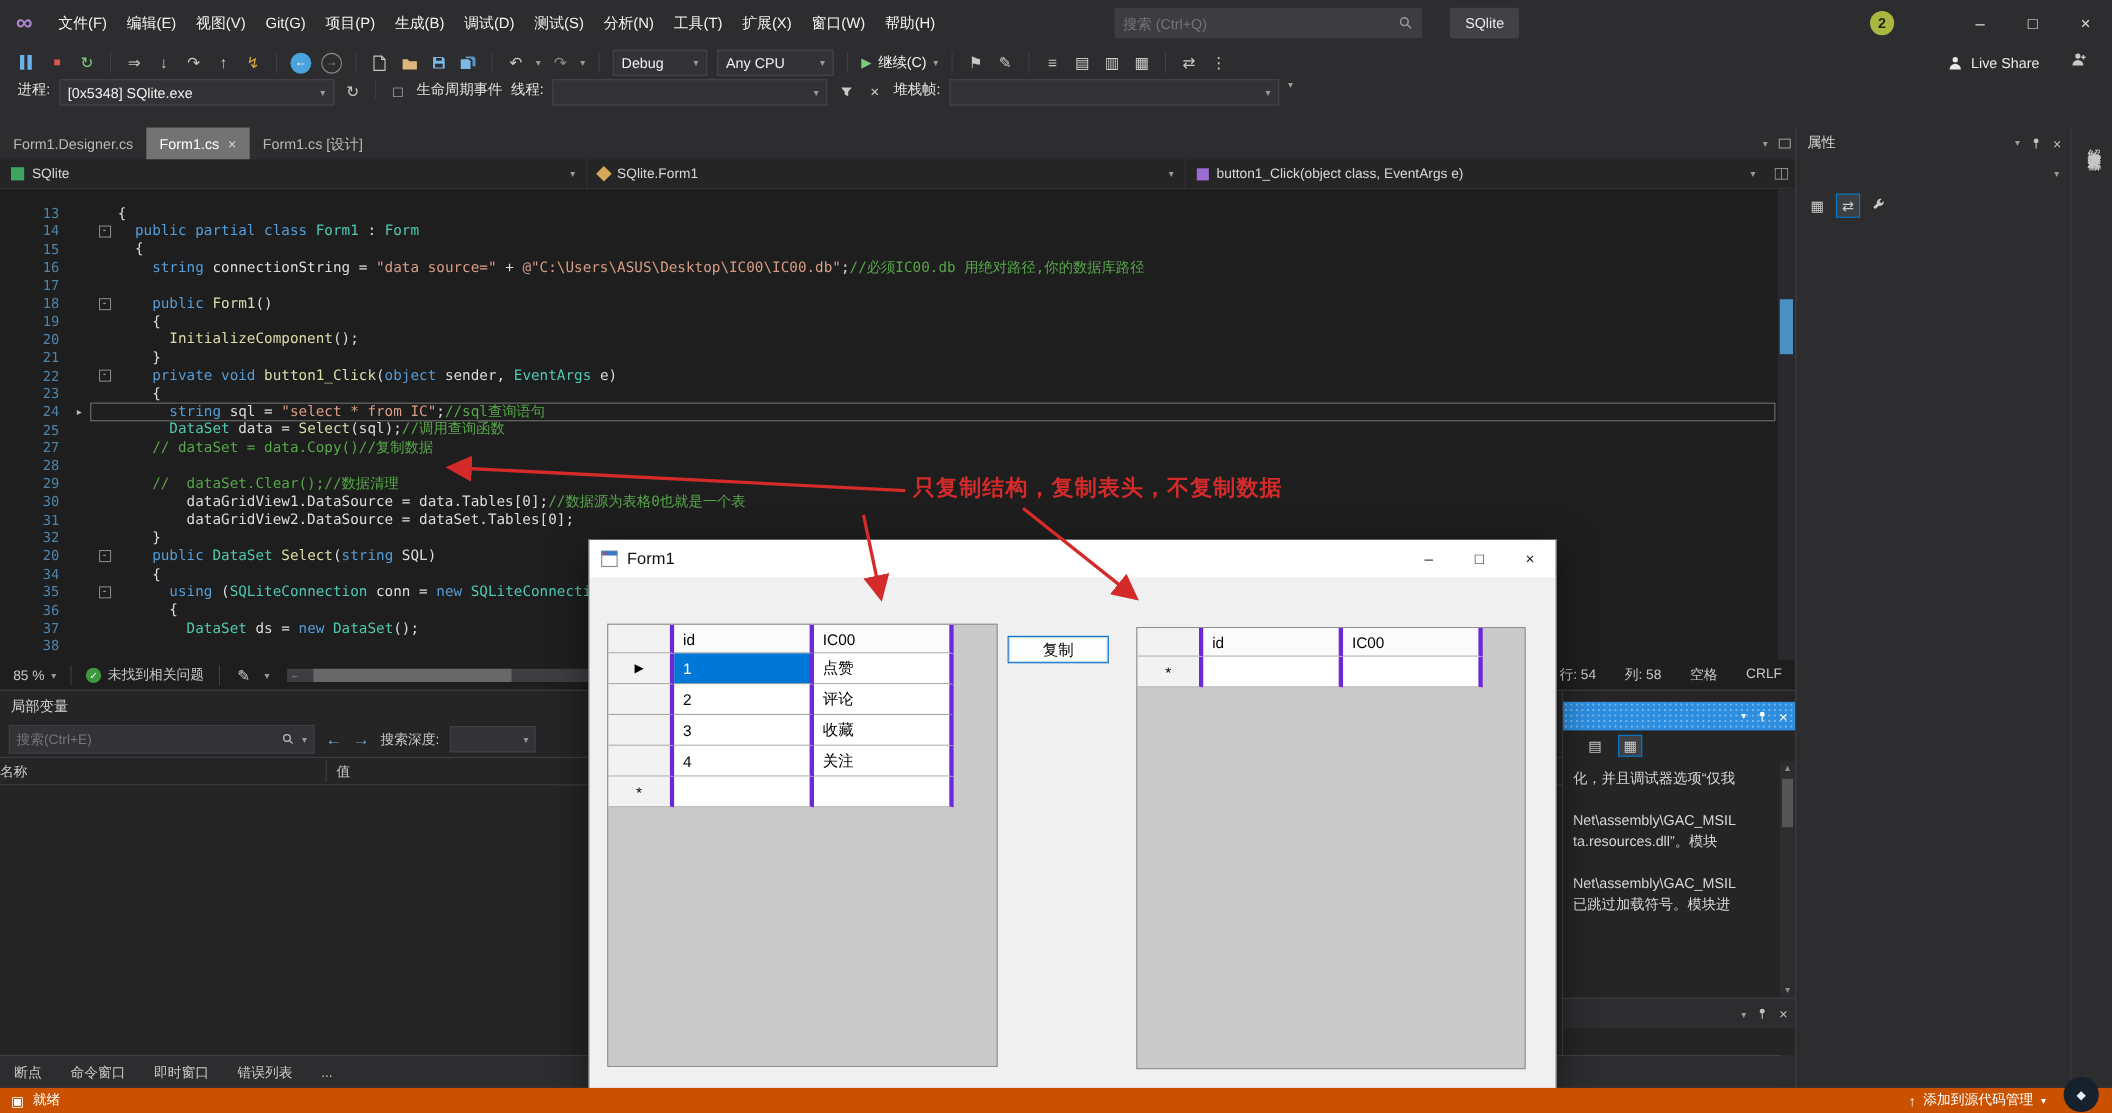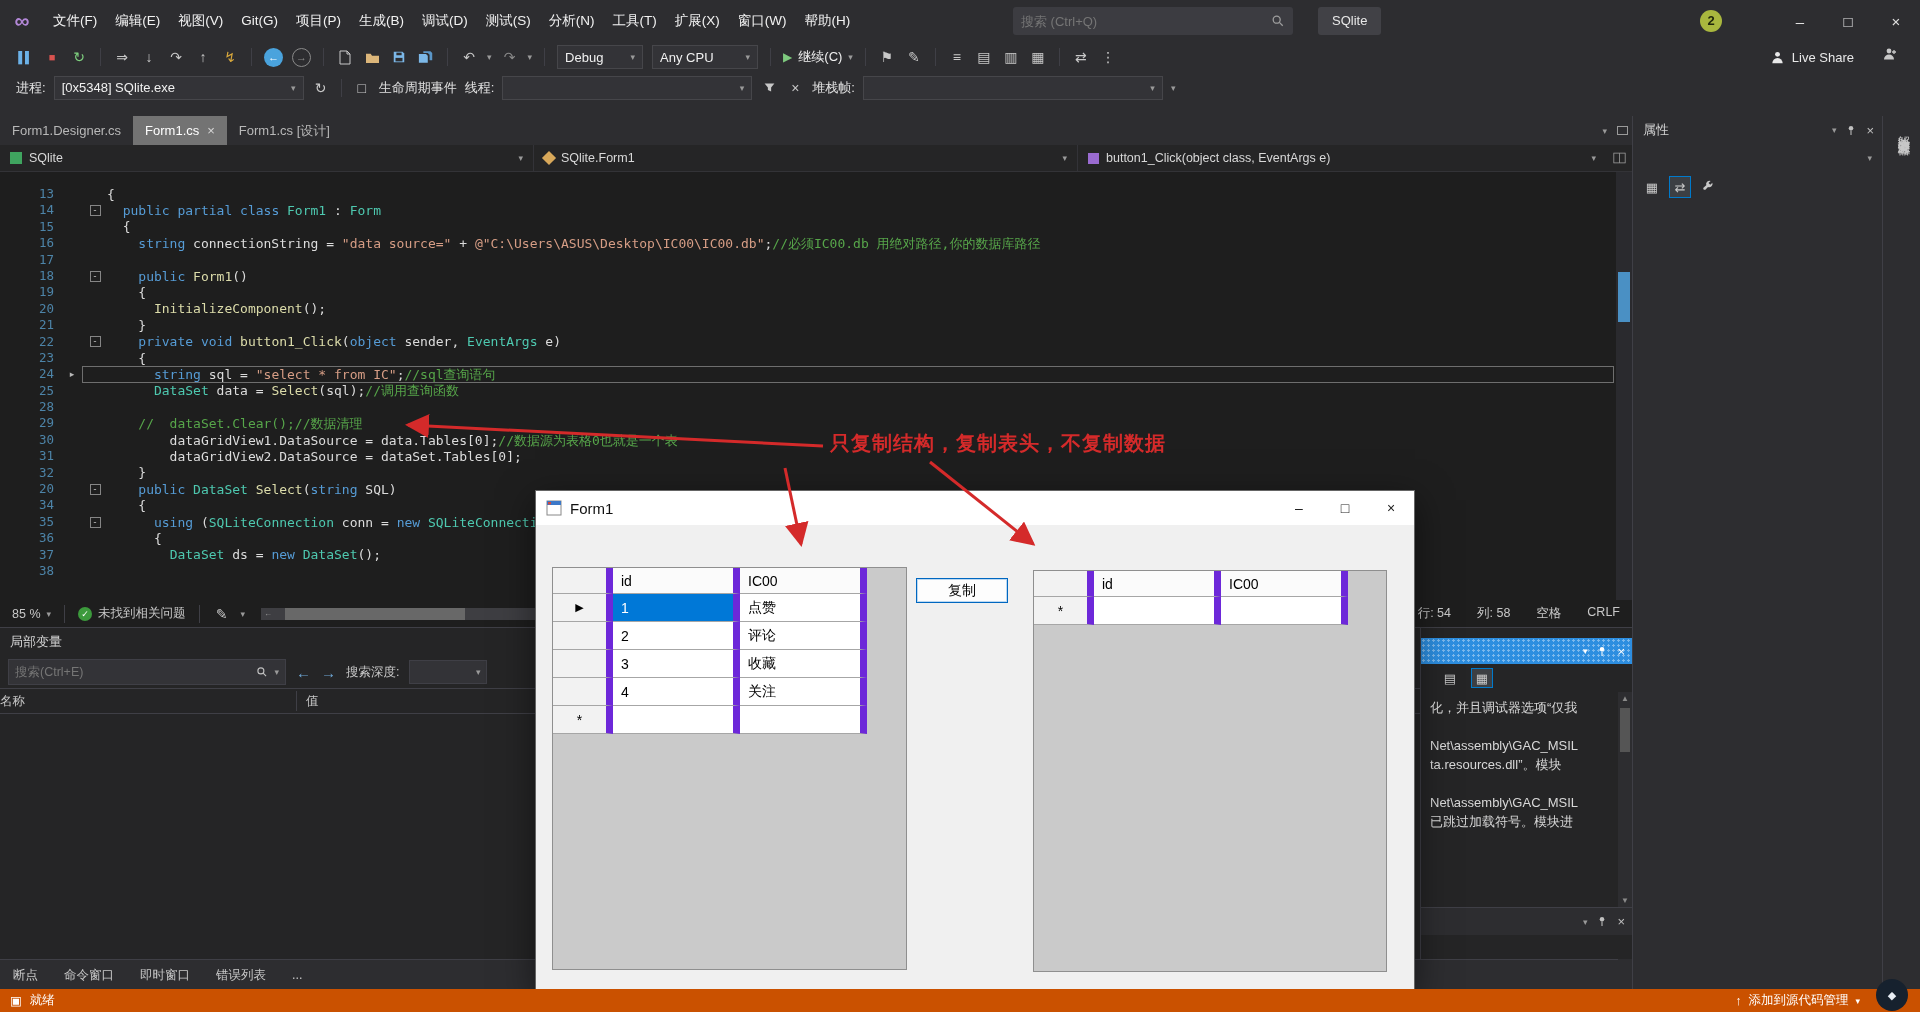--- a/index.html
+++ b/index.html
@@ -14,21 +14,21 @@
   .menu-item{padding:0 9px;font-size:13.5px;color:#f2f2f2;height:100%;line-height:42px;cursor:default}
   .title-search{position:absolute;left:1013px;top:7px;width:280px;height:28px;background:#3c3c41;border-radius:3px;display:flex;align-items:center;padding:0 8px}
   .title-search input{flex:1;background:transparent;border:none;outline:none;color:#9d9d9d;font-size:13px;font-family:inherit}
   .solution-chip{position:absolute;left:1318px;top:7px;height:28px;line-height:28px;padding:0 14px;background:#414146;border-radius:3px;font-size:13px;color:#e8e8e8}
   .notif-badge{position:absolute;left:1700px;top:10px;width:22px;height:22px;border-radius:50%;background:#a9b73e;color:#20260c;font-size:13px;font-weight:bold;text-align:center;line-height:22px}
   .win-controls{position:absolute;right:0;top:0;display:flex;height:42px}
   .win-btn{width:48px;height:42px;display:flex;align-items:center;justify-content:center;font-size:15px;color:#e0e0e0}
 
   
   .toolbar1{position:absolute;left:0;top:42px;width:1920px;height:30px;display:flex;align-items:center;padding-left:16px;gap:9px;background:#2d2d30}
-  .toolbar2{position:absolute;left:0;top:72px;width:1564px;height:31px;display:flex;align-items:center;padding-left:16px;gap:8px;background:#2d2d30;font-size:13px;color:#e0e0e0}
+  .toolbar2{position:absolute;left:0;top:72px;width:1564px;height:31px;display:flex;align-items:flex-start;padding-left:16px;gap:8px;background:#2d2d30;font-size:13px;color:#e0e0e0}
   .tbi{color:#c8c8c8;font-size:14px;line-height:1;display:inline-flex;align-items:center;justify-content:center;min-width:18px;height:22px}
   .tbi.small{font-size:11px}
   .tsep{width:1px;height:18px;background:#3f3f46;margin:0 3px}
   .circle-btn{width:19px;height:19px;border-radius:50%;display:inline-flex;align-items:center;justify-content:center;font-size:11px}
   .circle-btn.back{background:#4aa3dd;color:#fff}
   .circle-btn.fwd{border:1px solid #8a8a8a;color:#8a8a8a}
   .dd{display:inline-flex;align-items:center;background:#333337;border:1px solid #46464a;height:24px;padding:0 7px;color:#f0f0f0;font-size:13px}
   .dd .car{margin-left:auto;color:#9a9a9a;font-size:9px;padding-left:8px}
   .caret{color:#9a9a9a;font-size:9px}
   .continue-group{display:inline-flex;align-items:center;gap:6px;color:#f0f0f0;font-size:13px}
@@ -131,21 +131,21 @@
   .form-titlebar{height:34px;background:#ffffff;display:flex;align-items:center;padding-left:10px}
   .form-title{font-size:15px;color:#111;margin-left:8px}
   .form-controls{margin-left:auto;display:flex;height:34px}
   .fwbtn{width:46px;height:34px;display:flex;align-items:center;justify-content:center;font-size:14px;color:#222}
   .form-body{position:relative;width:100%;height:465px;background:#f0f0f0}
   .dgv{position:absolute;background:#cacaca;border:1px solid #8f8f8f;overflow:hidden}
   .dgv-left{left:16px;top:42px;width:355px;height:403px}
   .dgv-right{left:497px;top:45px;width:354px;height:402px}
   .dgv-row{display:flex;height:28px}
   .dgv-row.dgv-head{height:26px}
-  .cell{border-right:7px solid #6d28d9;border-bottom:1px solid #a6a6a6;font-size:14px;color:#000;display:flex;align-items:center;background:#fff;padding-left:8px}
+  .cell{border-right:4px solid #6d28d9;border-bottom:1px solid #a6a6a6;font-size:14px;color:#000;display:flex;align-items:center;background:#fff;padding-left:8px}
   .cell.corner,.cell.rowh{width:60px;background:#f2f2f2;justify-content:center;padding-left:0}
   .cell.colh{width:127px;background:#fbfbfb}
   .cell.data{width:127px}
   .cell.sel{background:#0078d7;color:#fff}
   .rowmark{font-size:11px}
   .copybtn{position:absolute;left:380px;top:53px;width:92px;height:25px;background:#fdfdfd;border:1px solid #0067c0;box-shadow:inset 0 0 0 1px #bcd9f2;font-size:14px;color:#000;display:flex;align-items:center;justify-content:center}
 
   
   .annotation{position:absolute;left:830px;top:430px;font-size:20px;font-weight:bold;color:#d42a2a;z-index:42;letter-spacing:1px}
   .arrows{position:absolute;left:0;top:0;width:1920px;height:1012px;z-index:42;pointer-events:none}
@@ -453,20 +453,28 @@
         </div>
         <div class="crow">
           <div class="ln">25</div>
           <div class="mk"></div>
           <div class="lbox">
             <div class="fold"></div>
             <pre class="codeline"><span class="c-p">      </span><span class="c-t">DataSet</span><span class="c-p"> data = </span><span class="c-m">Select</span><span class="c-p">(sql);</span><span class="c-c">//调用查询函数</span></pre>
           </div>
         </div>
         <div class="crow">
+          <div class="ln">27</div>
+          <div class="mk"></div>
+          <div class="lbox">
+            <div class="fold"></div>
+            <pre class="codeline"><span class="c-p">    </span><span class="c-c">// dataSet = data.Copy()//复制数据</span></pre>
+          </div>
+        </div>
+        <div class="crow">
           <div class="ln">28</div>
           <div class="mk"></div>
           <div class="lbox">
             <div class="fold"></div>
           </div>
         </div>
         <div class="crow">
           <div class="ln">29</div>
           <div class="mk"></div>
           <div class="lbox">

